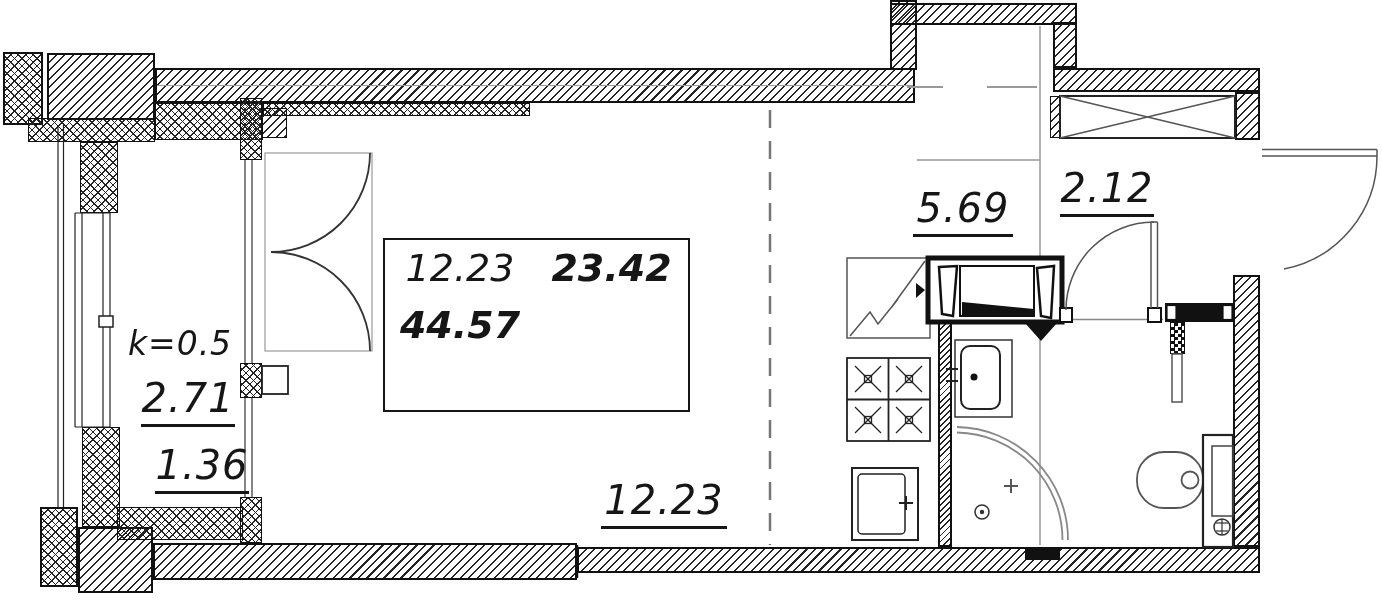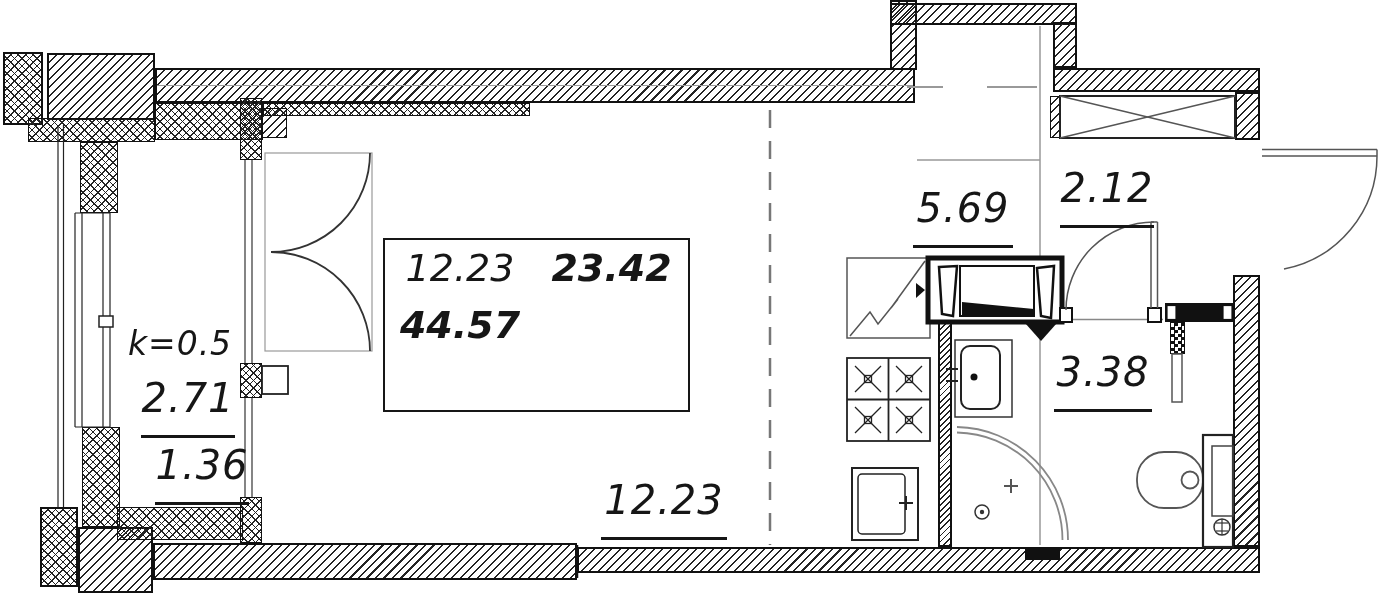--- a/index.html
+++ b/index.html
@@ -16,21 +16,21 @@
         repeating-linear-gradient(135deg, transparent 0 4px, #232323 4px 5.3px),
         repeating-linear-gradient(45deg,  transparent 0 4px, #232323 4px 5.3px); }
   
   .hf { background: repeating-linear-gradient(135deg, transparent 0 3px, #232323 3px 4.3px); }
   .checker { position:absolute; box-sizing:border-box; border:1.5px solid #111;
         background-image: conic-gradient(#111 0 25%, transparent 0 50%, #111 0 75%, transparent 0);
         background-size:7px 7px; }
   svg.lines { position:absolute; left:0; top:0; }
   .lbl { position:absolute; font-style:italic; color:#161616; text-align:center;
          white-space:nowrap; line-height:1.05; letter-spacing:1px; }
-  .ul  { border-bottom:3px solid #161616; padding-bottom:16px; }
+  .ul  { border-bottom:3px solid #161616; padding-bottom:5px; }
   .f40 { font-size:40px; }
   .f33 { font-size:33px; }
   
   #unit-table { position:absolute; left:383px; top:238px; width:307px; height:174px;
         box-sizing:border-box; background:#fff; border:2px solid #161616;
         display:grid; grid-template-columns:150px 1fr; grid-template-rows:1fr 1fr 1fr; }
   #unit-table .type-cell { grid-row:1 / span 3; border-right:1.5px solid #161616;
         display:flex; align-items:center; justify-content:center;
         font-size:46px; font-style:italic; color:#161616; }
   #unit-table .val-cell { display:flex; align-items:center; justify-content:center;
@@ -211,21 +211,20 @@
       <line x1="1060" y1="96" x2="1235" y2="138" stroke="#555" stroke-width="1.5"></line>
       <line x1="1060" y1="138" x2="1235" y2="96" stroke="#555" stroke-width="1.5"></line>
     </g>
   </svg>
 
   <div class="lbl f33" style="left:120px;top:327px;width:120px;">k=0.5</div>
   <div class="lbl f40 ul" style="left:141px;top:377px;width:94px;">2.71</div>
   <div class="lbl f40 ul" style="left:155px;top:444px;width:94px;">1.36</div>
   <div class="lbl f40 ul" style="left:913px;top:187px;width:100px;">5.69</div>
   <div class="lbl f40 ul" style="left:1060px;top:167px;width:94px;">2.12</div>
-  <div class="lbl f40 ul" style="left:1054px;top:351px;width:98px;">3.38</div>
   <div class="lbl f40 ul" style="left:601px;top:479px;width:126px;">12.23</div>
 
   <div id="unit-table">
     <div class="val-cell r1">12.23</div>
     <div class="val-cell r2">23.42</div>
     <div class="val-cell r3">44.57</div>
   </div>
 
 </div>
 

